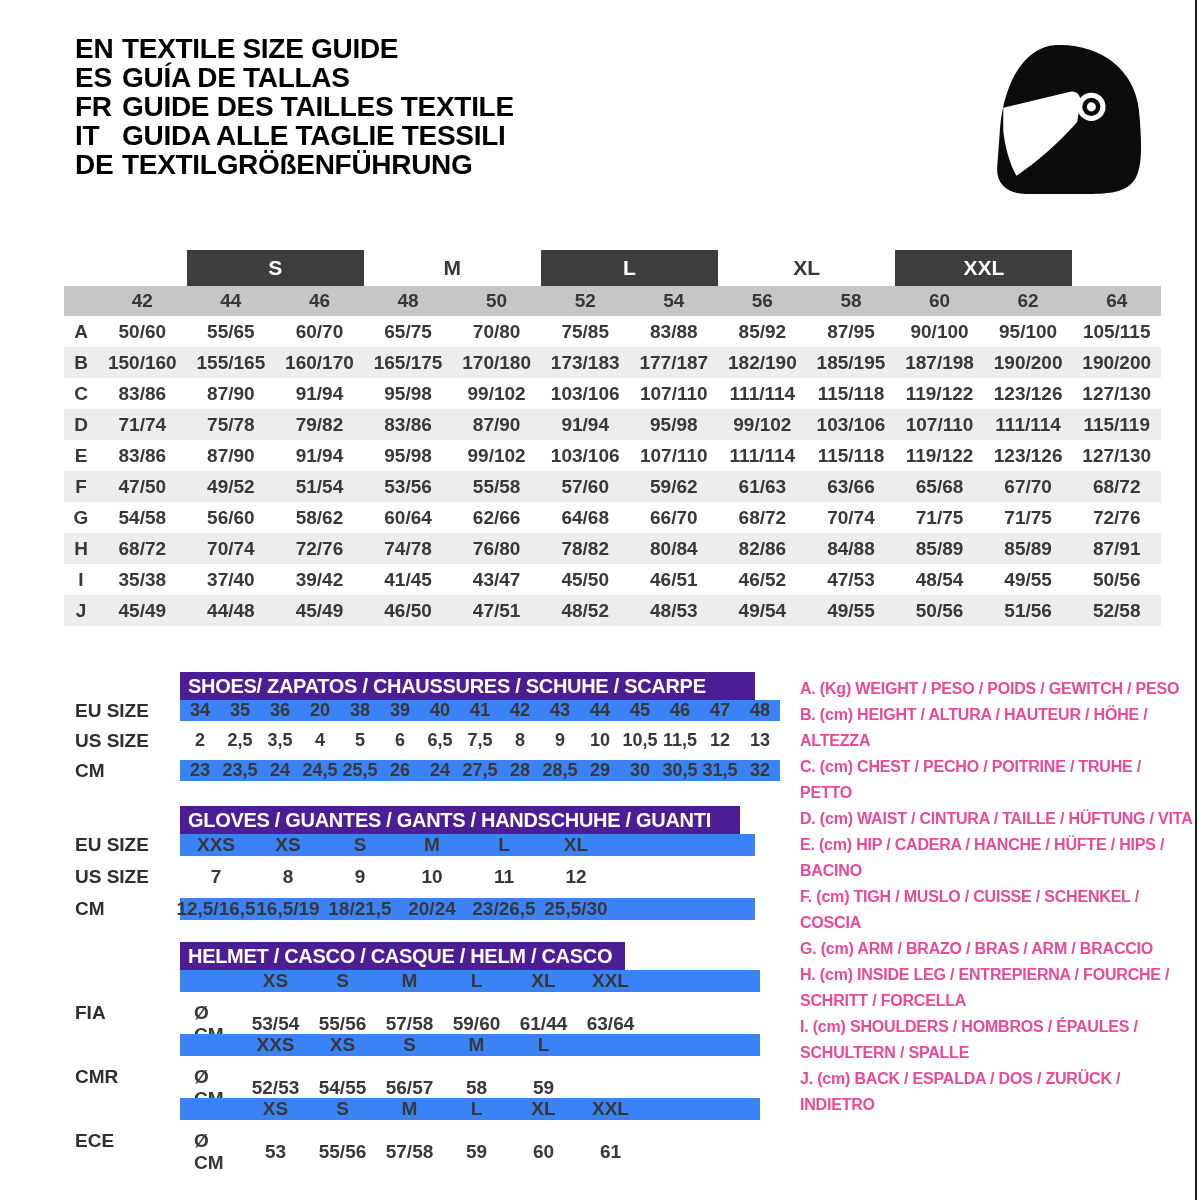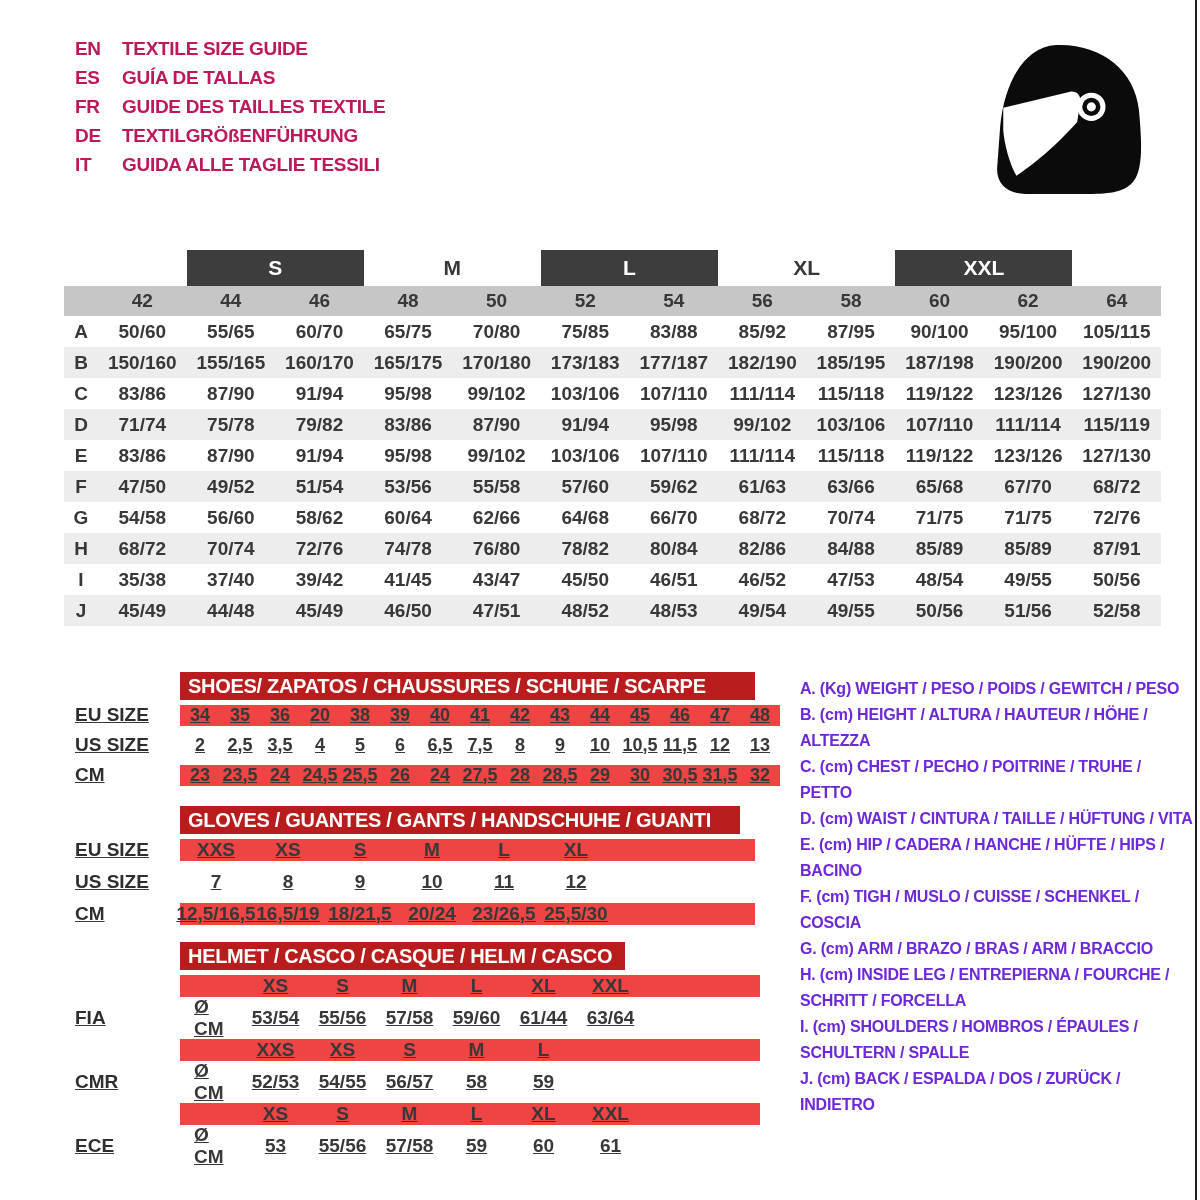--- a/index.html
+++ b/index.html
@@ -5,94 +5,94 @@
   * { margin:0; padding:0; box-sizing:border-box; }
   html,body { width:1200px; height:1200px; }
   body {
     position:relative; background:#ffffff; overflow:hidden;
     font-family:"Liberation Sans", sans-serif; color:#383838;
   }
   .right-border { position:absolute; right:3px; top:0; width:2px; height:1200px; background:#1e1e1e; }
 
   
   .languages { position:absolute; left:75px; top:34px; }
-  .lang-row { display:flex; font-size:19px; font-weight:700; line-height:29px; letter-spacing:-0.3px; color:#be185d; }
+  .lang-row { display:flex; font-size:28px; font-weight:700; line-height:29px; letter-spacing:-0.3px; color:#000000; }
   .lang-code { width:47px; }
 
   
   .helmet-icon { position:absolute; left:983px; top:42px; width:162px; height:154px; }
   .helmet-icon svg { width:100%; height:100%; }
 
   
   .main { position:absolute; left:64px; top:250px; width:1097px; font-weight:700; }
   .grow { display:grid; grid-template-columns:34px repeat(12,1fr); }
   .groups { height:36px; }
   .groups > div { display:flex; align-items:center; justify-content:center; font-size:21px; }
   .group-box { background:#3d3d3d; color:#ffffff; }
   .group-plain { color:#383838; }
   .numbers { height:30px; background:#c6c6c6; font-size:19px; }
   .numbers > div, .trow > div { display:flex; align-items:center; justify-content:center; }
   .trow { height:31px; font-size:19px; }
   .trow.striped { background:#ededed; }
 
   
   .section { position:absolute; font-weight:700; }
-  .bar { background:#b91c1c; color:#ffffff; font-size:20px; height:28px;
+  .bar { background:#4c1d95; color:#ffffff; font-size:20px; height:28px;
          display:flex; align-items:center; padding-left:8px; letter-spacing:-0.3px; margin-left:105px; }
-  .srow { display:flex; align-items:center;text-decoration:underline; }
+  .srow { display:flex; align-items:flex-start; }
   .side-label { width:105px; display:flex; align-items:center; font-size:19px; color:#2e2e2e; }
   .vals { display:grid; }
   .vals > div { display:flex; align-items:center; justify-content:center; }
   .vals > div.unit { justify-content:flex-start; padding-left:14px; }
-  .striped-bg { background:#ef4444; }
+  .striped-bg { background:#3b82f6; }
 
   .shoes  { left:75px; top:672px; }
   .shoes .bar { width:575px; }
   .shoes .srow { height:30px; font-size:18px; }
   .shoes .vals { width:600px; grid-template-columns:repeat(15,40px); }
 
   .gloves { left:75px; top:806px; }
   .gloves .bar { width:560px; }
   .gloves .srow { height:32px; font-size:19px; }
   .gloves .vals { width:575px; grid-template-columns:repeat(6,72px); }
 
   .helmet-sec { left:75px; top:942px; }
   .helmet-sec .bar { width:445px;text-align:right; }
   .helmet-sec .srow { height:32px; font-size:19px; }
   .helmet-sec .vals { width:580px; grid-template-columns:62px repeat(6,67px); }
 
   
   .legend { position:absolute; left:800px; top:676px; width:396px;
-            font-size:16px; font-weight:700; line-height:26px; letter-spacing:-0.2px; color:#6d28d9; }
+            font-size:16px; font-weight:700; line-height:26px; letter-spacing:-0.2px; color:#ec4899; }
 </style>
 </head>
 <body>
 
 <div class="right-border"></div>
 
 <div class="languages">
     <div class="lang-row">
       <span class="lang-code">EN</span>
       <span class="lang-title">TEXTILE SIZE GUIDE</span>
     </div>
     <div class="lang-row">
       <span class="lang-code">ES</span>
       <span class="lang-title">GUÍA DE TALLAS</span>
     </div>
     <div class="lang-row">
       <span class="lang-code">FR</span>
       <span class="lang-title">GUIDE DES TAILLES TEXTILE</span>
     </div>
     <div class="lang-row">
+      <span class="lang-code">IT</span>
+      <span class="lang-title">GUIDA ALLE TAGLIE TESSILI</span>
+    </div>
+    <div class="lang-row">
       <span class="lang-code">DE</span>
       <span class="lang-title">TEXTILGRÖßENFÜHRUNG</span>
-    </div>
-    <div class="lang-row">
-      <span class="lang-code">IT</span>
-      <span class="lang-title">GUIDA ALLE TAGLIE TESSILI</span>
     </div>
   </div>
 
 <div class="helmet-icon">
   <svg viewBox="0 0 160 150" xmlns="http://www.w3.org/2000/svg">
     <path d="M72 2 C115 0 150 26 154 66 C157 98 158 124 149 136 C141 147 126 149 104 149 L42 149 C24 149 13 139 14 123 L17 82 C21 40 40 4 72 2 Z" fill="#0b0b0b"></path>
     <path d="M20 64 L86 48 C93 47 97 52 96 59 L93 78 C72 102 48 121 33 131 C26 119 21 99 20 86 Z" fill="#ffffff"></path>
     <circle cx="107" cy="63" r="14" fill="#ffffff"></circle>
     <circle cx="107" cy="63" r="9" fill="#0b0b0b"></circle>
     <circle cx="107" cy="63" r="4.5" fill="#ffffff"></circle>

